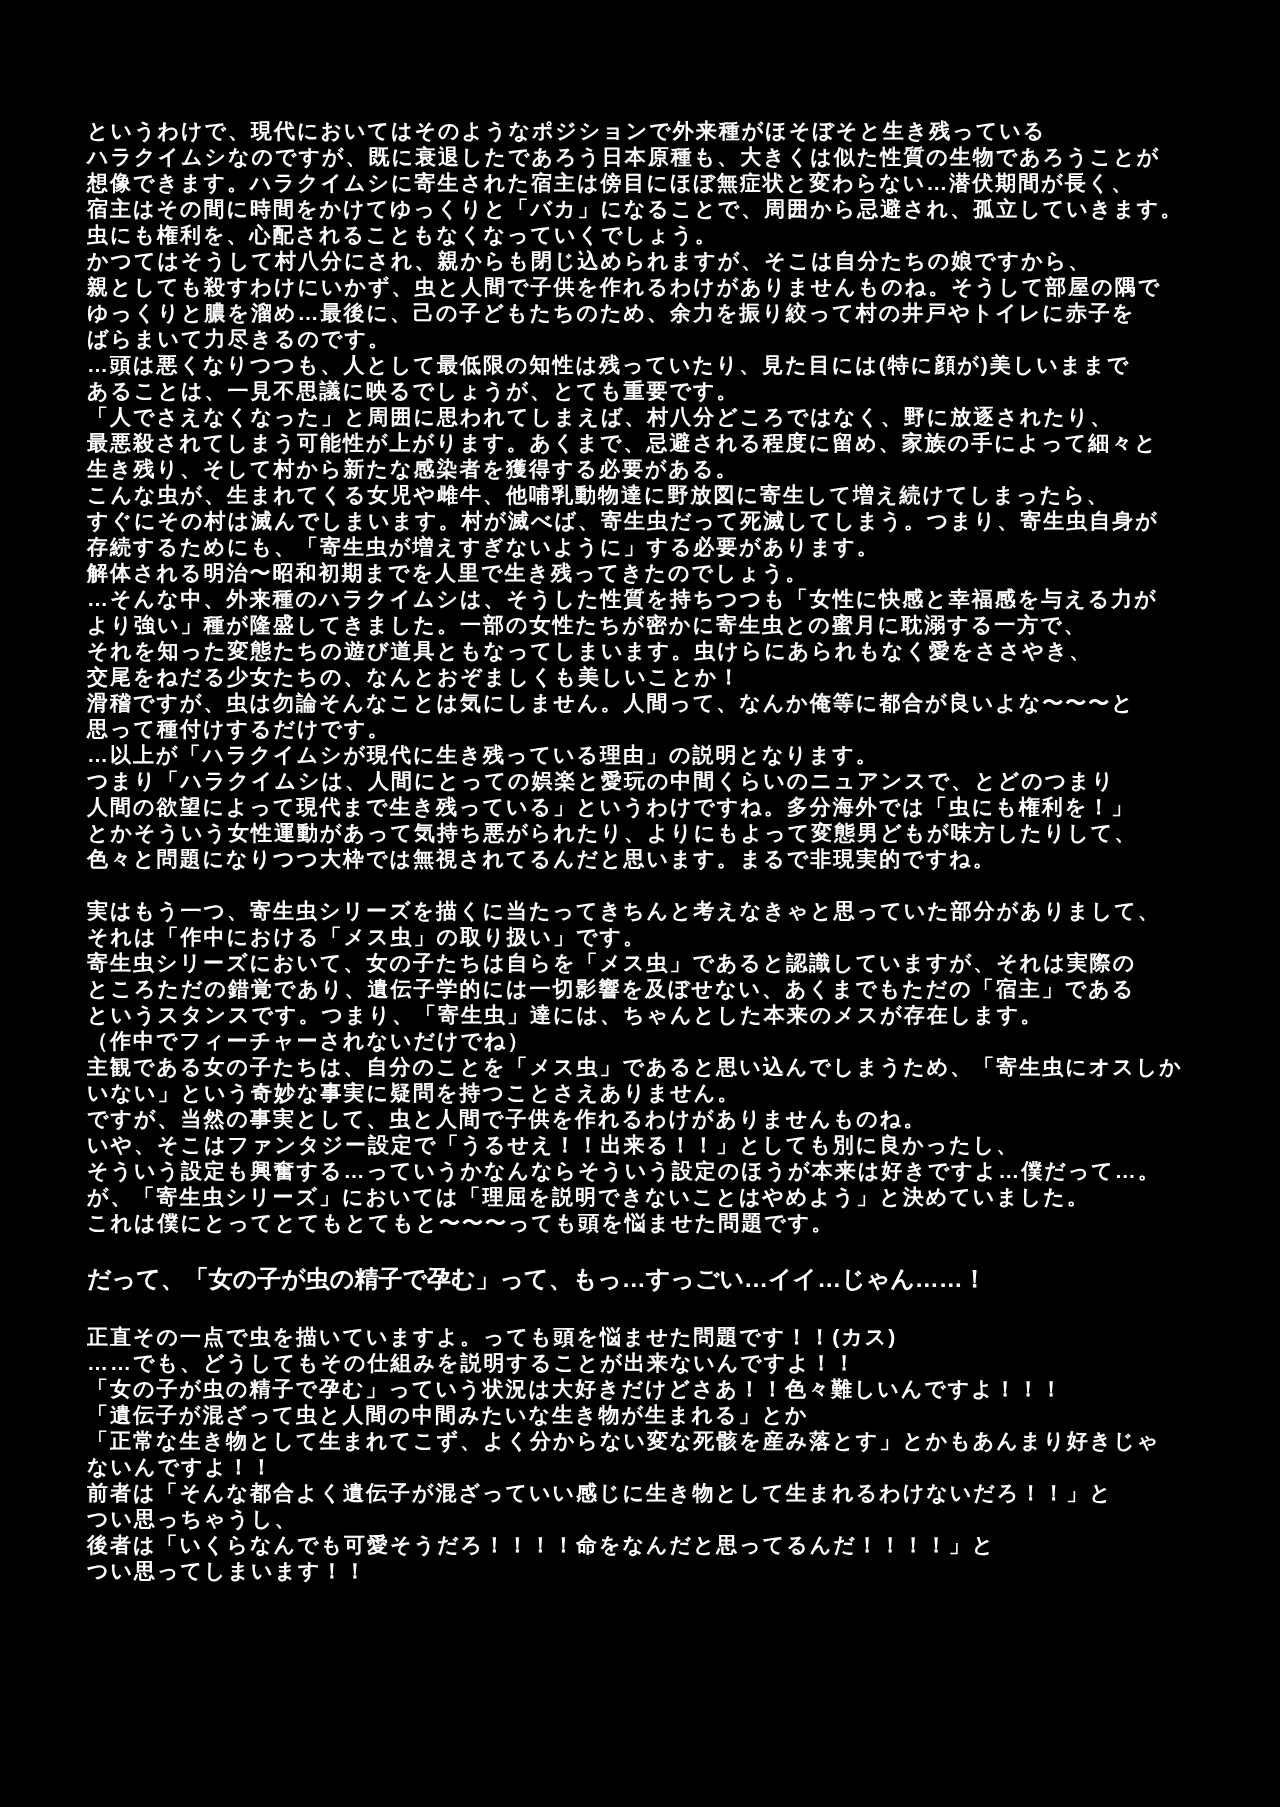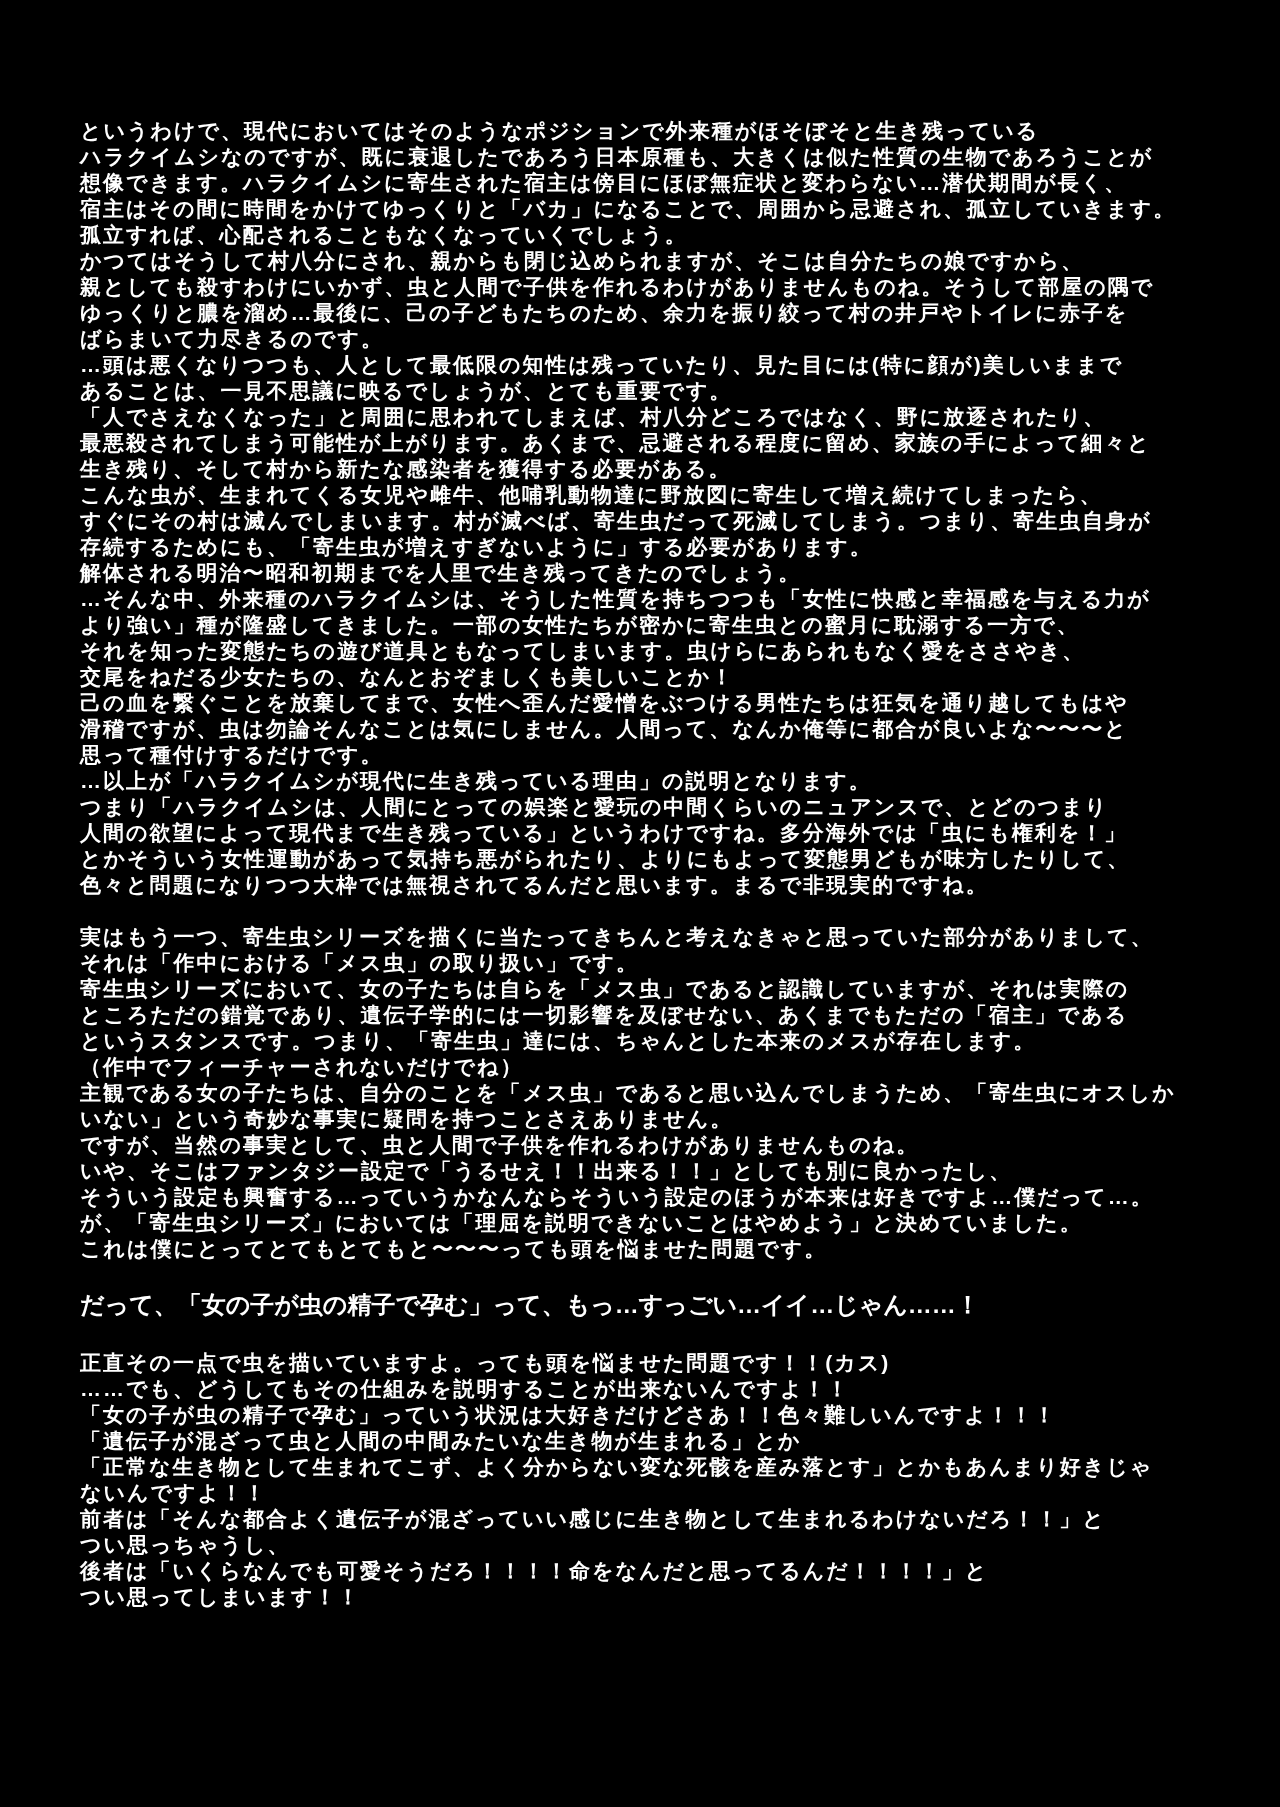--- a/index.html
+++ b/index.html
@@ -9,21 +9,21 @@
   }
   .page {
     position: relative;
     width: 1280px;
     height: 1807px;
     background: #000000;
     overflow: hidden;
   }
   .text-block {
     position: absolute;
-    left: 80px;
+    left: 87px;
     top: 118px;
     width: 1140px;
     color: #ffffff;
     font-family: "Liberation Sans", "DejaVu Sans", sans-serif;
     font-weight: bold;
     font-size: 21px;
     line-height: 26px;
     letter-spacing: 2px;
   }
   .para {
@@ -49,39 +49,38 @@
 </head>
 <body>
 
 <div class="page">
   <div class="text-block">
     <section class="para">
         <div class="line">というわけで、現代においてはそのようなポジションで外来種がほそぼそと生き残っている</div>
         <div class="line">ハラクイムシなのですが、既に衰退したであろう日本原種も、大きくは似た性質の生物であろうことが</div>
         <div class="line">想像できます。ハラクイムシに寄生された宿主は傍目にほぼ無症状と変わらない…潜伏期間が長く、</div>
         <div class="line">宿主はその間に時間をかけてゆっくりと「バカ」になることで、周囲から忌避され、孤立していきます。</div>
-        <div class="line">孤立すれば、心配されることもなくなっていくでしょう。</div>
+        <div class="line">虫にも権利を、心配されることもなくなっていくでしょう。</div>
         <div class="line">かつてはそうして村八分にされ、親からも閉じ込められますが、そこは自分たちの娘ですから、</div>
         <div class="line">親としても殺すわけにいかず、虫と人間で子供を作れるわけがありませんものね。そうして部屋の隅で</div>
         <div class="line">ゆっくりと膿を溜め…最後に、己の子どもたちのため、余力を振り絞って村の井戸やトイレに赤子を</div>
         <div class="line">ばらまいて力尽きるのです。</div>
         <div class="line">…頭は悪くなりつつも、人として最低限の知性は残っていたり、見た目には(特に顔が)美しいままで</div>
         <div class="line">あることは、一見不思議に映るでしょうが、とても重要です。</div>
         <div class="line">「人でさえなくなった」と周囲に思われてしまえば、村八分どころではなく、野に放逐されたり、</div>
         <div class="line">最悪殺されてしまう可能性が上がります。あくまで、忌避される程度に留め、家族の手によって細々と</div>
         <div class="line">生き残り、そして村から新たな感染者を獲得する必要がある。</div>
         <div class="line">こんな虫が、生まれてくる女児や雌牛、他哺乳動物達に野放図に寄生して増え続けてしまったら、</div>
         <div class="line">すぐにその村は滅んでしまいます。村が滅べば、寄生虫だって死滅してしまう。つまり、寄生虫自身が</div>
         <div class="line">存続するためにも、「寄生虫が増えすぎないように」する必要があります。</div>
         <div class="line">解体される明治〜昭和初期までを人里で生き残ってきたのでしょう。</div>
         <div class="line">…そんな中、外来種のハラクイムシは、そうした性質を持ちつつも「女性に快感と幸福感を与える力が</div>
         <div class="line">より強い」種が隆盛してきました。一部の女性たちが密かに寄生虫との蜜月に耽溺する一方で、</div>
         <div class="line">それを知った変態たちの遊び道具ともなってしまいます。虫けらにあられもなく愛をささやき、</div>
         <div class="line">交尾をねだる少女たちの、なんとおぞましくも美しいことか！</div>
-        <div class="line">己の血を繋ぐことを放棄してまで、女性へ歪んだ愛憎をぶつける男性たちは狂気を通り越してもはや</div>
         <div class="line">滑稽ですが、虫は勿論そんなことは気にしません。人間って、なんか俺等に都合が良いよな〜〜〜と</div>
         <div class="line">思って種付けするだけです。</div>
         <div class="line">…以上が「ハラクイムシが現代に生き残っている理由」の説明となります。</div>
         <div class="line">つまり「ハラクイムシは、人間にとっての娯楽と愛玩の中間くらいのニュアンスで、とどのつまり</div>
         <div class="line">人間の欲望によって現代まで生き残っている」というわけですね。多分海外では「虫にも権利を！」</div>
         <div class="line">とかそういう女性運動があって気持ち悪がられたり、よりにもよって変態男どもが味方したりして、</div>
         <div class="line">色々と問題になりつつ大枠では無視されてるんだと思います。まるで非現実的ですね。</div>
       </section>
     <section class="para">
         <div class="line">実はもう一つ、寄生虫シリーズを描くに当たってきちんと考えなきゃと思っていた部分がありまして、</div>

